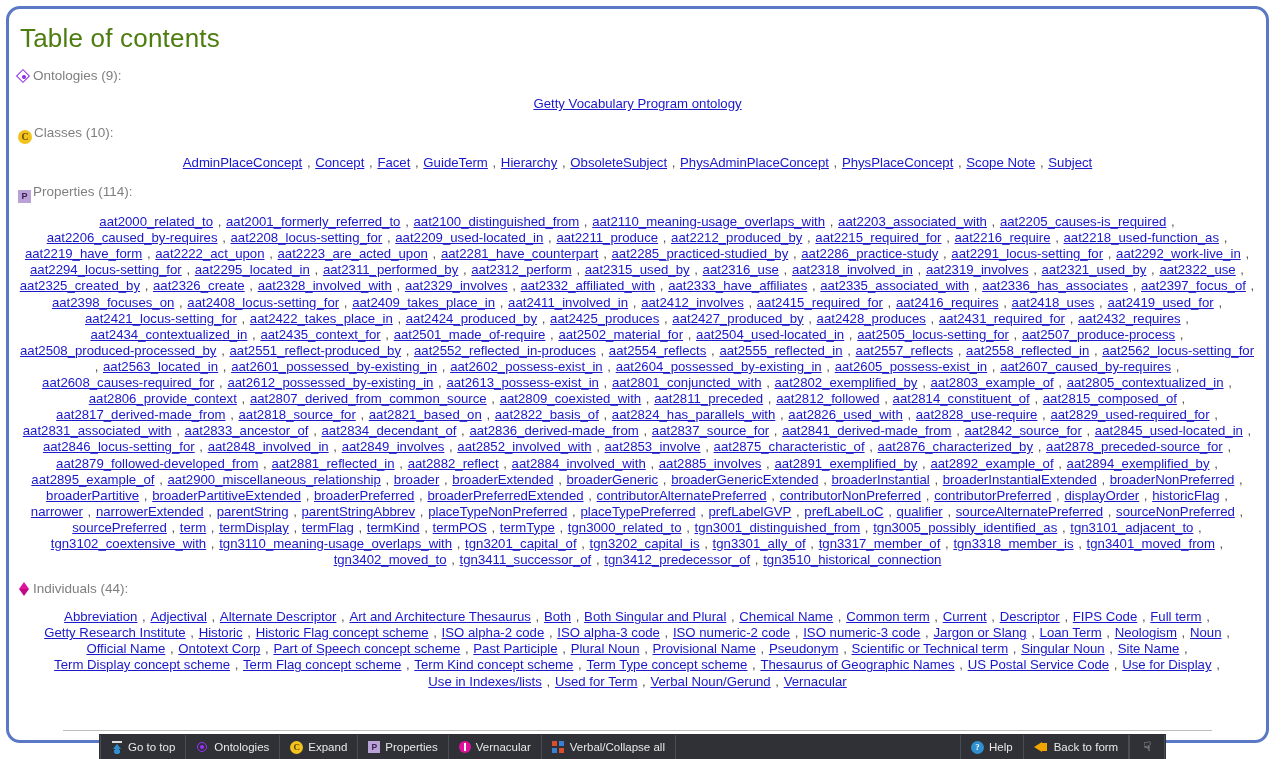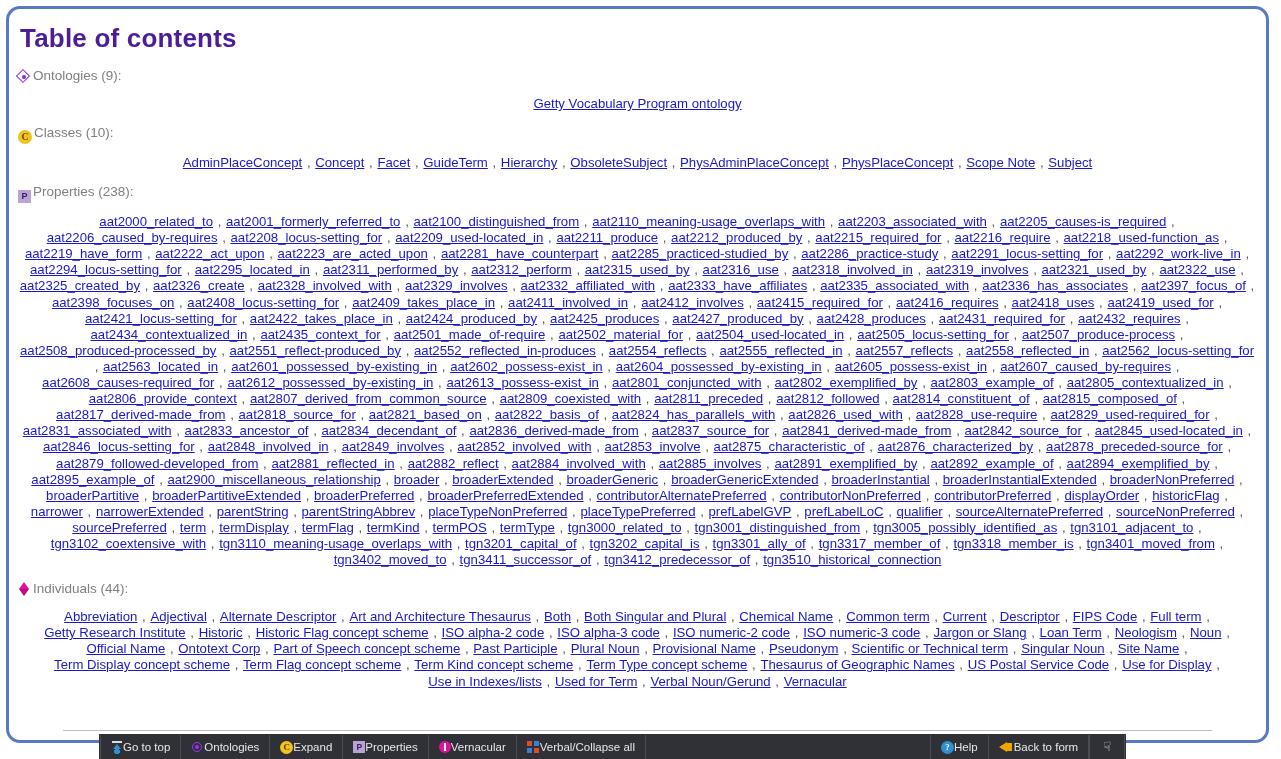--- a/index.html
+++ b/index.html
@@ -27,22 +27,22 @@
     overflow: hidden;
   }
   .content {
     position: absolute;
     left: 9px;
     top: 6px;
     right: 9px;
   }
   .toc-title {
     font-size: 26px;
-    color: #4c1d95;
-    font-weight: bold;
+    color: #4d7c0f;
+    font-weight: normal;
     margin: 6px 0 0 0;
     padding: 0 0 0 2px;
     letter-spacing: 0.2px;
     line-height: 34px;
   }
   .section-header {
     display: block;
     margin-top: 13px;
     font-size: 13.5px;
     color: #7f7f7f;
@@ -163,20 +163,21 @@
     background: #2f3137;
     display: flex;
     align-items: stretch;
     box-shadow: 0 0 0 1px #2f3137;
     z-index: 20;
   }
   .tb-group { display: flex; align-items: stretch; }
   .tb-btn {
     display: flex;
     align-items: center;
+    gap: 5px;
     padding: 0 10px;
     color: #e8e8e8;
     font-size: 11.5px;
     border-right: 1px solid #4a4d55;
     white-space: nowrap;
     cursor: pointer;
   }
   .tb-btn:first-child { border-left: 1px solid #4a4d55; }
   .tb-spacer {
     width: 284px;
@@ -293,21 +294,21 @@
     <div class="single-link entity-list">
       <a href="#">Getty Vocabulary Program ontology</a>
     </div>
 
     <div class="section-header">
       <span class="ico ico-class">C</span><span class="lbl">Classes (10):</span>
     </div>
     <div class="entity-list"><a href="#">AdminPlaceConcept</a><span class="sep"> , </span><a href="#">Concept</a><span class="sep"> , </span><a href="#">Facet</a><span class="sep"> , </span><a href="#">GuideTerm</a><span class="sep"> , </span><a href="#">Hierarchy</a><span class="sep"> , </span><a href="#">ObsoleteSubject</a><span class="sep"> , </span><a href="#">PhysAdminPlaceConcept</a><span class="sep"> , </span><a href="#">PhysPlaceConcept</a><span class="sep"> , </span><a href="#">Scope Note</a><span class="sep"> , </span><a href="#">Subject</a></div>
 
     <div class="section-header">
-      <span class="ico ico-prop">P</span><span class="lbl">Properties (238):</span>
+      <span class="ico ico-prop">P</span><span class="lbl">Properties (114):</span>
     </div>
     <div class="entity-list"><a href="#">aat2000_related_to</a><span class="sep"> , </span><a href="#">aat2001_formerly_referred_to</a><span class="sep"> , </span><a href="#">aat2100_distinguished_from</a><span class="sep"> , </span><a href="#">aat2110_meaning-usage_overlaps_with</a><span class="sep"> , </span><a href="#">aat2203_associated_with</a><span class="sep"> , </span><a href="#">aat2205_causes-is_required</a><span class="sep"> , </span><a href="#">aat2206_caused_by-requires</a><span class="sep"> , </span><a href="#">aat2208_locus-setting_for</a><span class="sep"> , </span><a href="#">aat2209_used-located_in</a><span class="sep"> , </span><a href="#">aat2211_produce</a><span class="sep"> , </span><a href="#">aat2212_produced_by</a><span class="sep"> , </span><a href="#">aat2215_required_for</a><span class="sep"> , </span><a href="#">aat2216_require</a><span class="sep"> , </span><a href="#">aat2218_used-function_as</a><span class="sep"> , </span><a href="#">aat2219_have_form</a><span class="sep"> , </span><a href="#">aat2222_act_upon</a><span class="sep"> , </span><a href="#">aat2223_are_acted_upon</a><span class="sep"> , </span><a href="#">aat2281_have_counterpart</a><span class="sep"> , </span><a href="#">aat2285_practiced-studied_by</a><span class="sep"> , </span><a href="#">aat2286_practice-study</a><span class="sep"> , </span><a href="#">aat2291_locus-setting_for</a><span class="sep"> , </span><a href="#">aat2292_work-live_in</a><span class="sep"> , </span><a href="#">aat2294_locus-setting_for</a><span class="sep"> , </span><a href="#">aat2295_located_in</a><span class="sep"> , </span><a href="#">aat2311_performed_by</a><span class="sep"> , </span><a href="#">aat2312_perform</a><span class="sep"> , </span><a href="#">aat2315_used_by</a><span class="sep"> , </span><a href="#">aat2316_use</a><span class="sep"> , </span><a href="#">aat2318_involved_in</a><span class="sep"> , </span><a href="#">aat2319_involves</a><span class="sep"> , </span><a href="#">aat2321_used_by</a><span class="sep"> , </span><a href="#">aat2322_use</a><span class="sep"> , </span><a href="#">aat2325_created_by</a><span class="sep"> , </span><a href="#">aat2326_create</a><span class="sep"> , </span><a href="#">aat2328_involved_with</a><span class="sep"> , </span><a href="#">aat2329_involves</a><span class="sep"> , </span><a href="#">aat2332_affiliated_with</a><span class="sep"> , </span><a href="#">aat2333_have_affiliates</a><span class="sep"> , </span><a href="#">aat2335_associated_with</a><span class="sep"> , </span><a href="#">aat2336_has_associates</a><span class="sep"> , </span><a href="#">aat2397_focus_of</a><span class="sep"> , </span><a href="#">aat2398_focuses_on</a><span class="sep"> , </span><a href="#">aat2408_locus-setting_for</a><span class="sep"> , </span><a href="#">aat2409_takes_place_in</a><span class="sep"> , </span><a href="#">aat2411_involved_in</a><span class="sep"> , </span><a href="#">aat2412_involves</a><span class="sep"> , </span><a href="#">aat2415_required_for</a><span class="sep"> , </span><a href="#">aat2416_requires</a><span class="sep"> , </span><a href="#">aat2418_uses</a><span class="sep"> , </span><a href="#">aat2419_used_for</a><span class="sep"> , </span><a href="#">aat2421_locus-setting_for</a><span class="sep"> , </span><a href="#">aat2422_takes_place_in</a><span class="sep"> , </span><a href="#">aat2424_produced_by</a><span class="sep"> , </span><a href="#">aat2425_produces</a><span class="sep"> , </span><a href="#">aat2427_produced_by</a><span class="sep"> , </span><a href="#">aat2428_produces</a><span class="sep"> , </span><a href="#">aat2431_required_for</a><span class="sep"> , </span><a href="#">aat2432_requires</a><span class="sep"> , </span><a href="#">aat2434_contextualized_in</a><span class="sep"> , </span><a href="#">aat2435_context_for</a><span class="sep"> , </span><a href="#">aat2501_made_of-require</a><span class="sep"> , </span><a href="#">aat2502_material_for</a><span class="sep"> , </span><a href="#">aat2504_used-located_in</a><span class="sep"> , </span><a href="#">aat2505_locus-setting_for</a><span class="sep"> , </span><a href="#">aat2507_produce-process</a><span class="sep"> , </span><a href="#">aat2508_produced-processed_by</a><span class="sep"> , </span><a href="#">aat2551_reflect-produced_by</a><span class="sep"> , </span><a href="#">aat2552_reflected_in-produces</a><span class="sep"> , </span><a href="#">aat2554_reflects</a><span class="sep"> , </span><a href="#">aat2555_reflected_in</a><span class="sep"> , </span><a href="#">aat2557_reflects</a><span class="sep"> , </span><a href="#">aat2558_reflected_in</a><span class="sep"> , </span><a href="#">aat2562_locus-setting_for</a><span class="sep"> , </span><a href="#">aat2563_located_in</a><span class="sep"> , </span><a href="#">aat2601_possessed_by-existing_in</a><span class="sep"> , </span><a href="#">aat2602_possess-exist_in</a><span class="sep"> , </span><a href="#">aat2604_possessed_by-existing_in</a><span class="sep"> , </span><a href="#">aat2605_possess-exist_in</a><span class="sep"> , </span><a href="#">aat2607_caused_by-requires</a><span class="sep"> , </span><a href="#">aat2608_causes-required_for</a><span class="sep"> , </span><a href="#">aat2612_possessed_by-existing_in</a><span class="sep"> , </span><a href="#">aat2613_possess-exist_in</a><span class="sep"> , </span><a href="#">aat2801_conjuncted_with</a><span class="sep"> , </span><a href="#">aat2802_exemplified_by</a><span class="sep"> , </span><a href="#">aat2803_example_of</a><span class="sep"> , </span><a href="#">aat2805_contextualized_in</a><span class="sep"> , </span><a href="#">aat2806_provide_context</a><span class="sep"> , </span><a href="#">aat2807_derived_from_common_source</a><span class="sep"> , </span><a href="#">aat2809_coexisted_with</a><span class="sep"> , </span><a href="#">aat2811_preceded</a><span class="sep"> , </span><a href="#">aat2812_followed</a><span class="sep"> , </span><a href="#">aat2814_constituent_of</a><span class="sep"> , </span><a href="#">aat2815_composed_of</a><span class="sep"> , </span><a href="#">aat2817_derived-made_from</a><span class="sep"> , </span><a href="#">aat2818_source_for</a><span class="sep"> , </span><a href="#">aat2821_based_on</a><span class="sep"> , </span><a href="#">aat2822_basis_of</a><span class="sep"> , </span><a href="#">aat2824_has_parallels_with</a><span class="sep"> , </span><a href="#">aat2826_used_with</a><span class="sep"> , </span><a href="#">aat2828_use-require</a><span class="sep"> , </span><a href="#">aat2829_used-required_for</a><span class="sep"> , </span><a href="#">aat2831_associated_with</a><span class="sep"> , </span><a href="#">aat2833_ancestor_of</a><span class="sep"> , </span><a href="#">aat2834_decendant_of</a><span class="sep"> , </span><a href="#">aat2836_derived-made_from</a><span class="sep"> , </span><a href="#">aat2837_source_for</a><span class="sep"> , </span><a href="#">aat2841_derived-made_from</a><span class="sep"> , </span><a href="#">aat2842_source_for</a><span class="sep"> , </span><a href="#">aat2845_used-located_in</a><span class="sep"> , </span><a href="#">aat2846_locus-setting_for</a><span class="sep"> , </span><a href="#">aat2848_involved_in</a><span class="sep"> , </span><a href="#">aat2849_involves</a><span class="sep"> , </span><a href="#">aat2852_involved_with</a><span class="sep"> , </span><a href="#">aat2853_involve</a><span class="sep"> , </span><a href="#">aat2875_characteristic_of</a><span class="sep"> , </span><a href="#">aat2876_characterized_by</a><span class="sep"> , </span><a href="#">aat2878_preceded-source_for</a><span class="sep"> , </span><a href="#">aat2879_followed-developed_from</a><span class="sep"> , </span><a href="#">aat2881_reflected_in</a><span class="sep"> , </span><a href="#">aat2882_reflect</a><span class="sep"> , </span><a href="#">aat2884_involved_with</a><span class="sep"> , </span><a href="#">aat2885_involves</a><span class="sep"> , </span><a href="#">aat2891_exemplified_by</a><span class="sep"> , </span><a href="#">aat2892_example_of</a><span class="sep"> , </span><a href="#">aat2894_exemplified_by</a><span class="sep"> , </span><a href="#">aat2895_example_of</a><span class="sep"> , </span><a href="#">aat2900_miscellaneous_relationship</a><span class="sep"> , </span><a href="#">broader</a><span class="sep"> , </span><a href="#">broaderExtended</a><span class="sep"> , </span><a href="#">broaderGeneric</a><span class="sep"> , </span><a href="#">broaderGenericExtended</a><span class="sep"> , </span><a href="#">broaderInstantial</a><span class="sep"> , </span><a href="#">broaderInstantialExtended</a><span class="sep"> , </span><a href="#">broaderNonPreferred</a><span class="sep"> , </span><a href="#">broaderPartitive</a><span class="sep"> , </span><a href="#">broaderPartitiveExtended</a><span class="sep"> , </span><a href="#">broaderPreferred</a><span class="sep"> , </span><a href="#">broaderPreferredExtended</a><span class="sep"> , </span><a href="#">contributorAlternatePreferred</a><span class="sep"> , </span><a href="#">contributorNonPreferred</a><span class="sep"> , </span><a href="#">contributorPreferred</a><span class="sep"> , </span><a href="#">displayOrder</a><span class="sep"> , </span><a href="#">historicFlag</a><span class="sep"> , </span><a href="#">narrower</a><span class="sep"> , </span><a href="#">narrowerExtended</a><span class="sep"> , </span><a href="#">parentString</a><span class="sep"> , </span><a href="#">parentStringAbbrev</a><span class="sep"> , </span><a href="#">placeTypeNonPreferred</a><span class="sep"> , </span><a href="#">placeTypePreferred</a><span class="sep"> , </span><a href="#">prefLabelGVP</a><span class="sep"> , </span><a href="#">prefLabelLoC</a><span class="sep"> , </span><a href="#">qualifier</a><span class="sep"> , </span><a href="#">sourceAlternatePreferred</a><span class="sep"> , </span><a href="#">sourceNonPreferred</a><span class="sep"> , </span><a href="#">sourcePreferred</a><span class="sep"> , </span><a href="#">term</a><span class="sep"> , </span><a href="#">termDisplay</a><span class="sep"> , </span><a href="#">termFlag</a><span class="sep"> , </span><a href="#">termKind</a><span class="sep"> , </span><a href="#">termPOS</a><span class="sep"> , </span><a href="#">termType</a><span class="sep"> , </span><a href="#">tgn3000_related_to</a><span class="sep"> , </span><a href="#">tgn3001_distinguished_from</a><span class="sep"> , </span><a href="#">tgn3005_possibly_identified_as</a><span class="sep"> , </span><a href="#">tgn3101_adjacent_to</a><span class="sep"> , </span><a href="#">tgn3102_coextensive_with</a><span class="sep"> , </span><a href="#">tgn3110_meaning-usage_overlaps_with</a><span class="sep"> , </span><a href="#">tgn3201_capital_of</a><span class="sep"> , </span><a href="#">tgn3202_capital_is</a><span class="sep"> , </span><a href="#">tgn3301_ally_of</a><span class="sep"> , </span><a href="#">tgn3317_member_of</a><span class="sep"> , </span><a href="#">tgn3318_member_is</a><span class="sep"> , </span><a href="#">tgn3401_moved_from</a><span class="sep"> , </span><a href="#">tgn3402_moved_to</a><span class="sep"> , </span><a href="#">tgn3411_successor_of</a><span class="sep"> , </span><a href="#">tgn3412_predecessor_of</a><span class="sep"> , </span><a href="#">tgn3510_historical_connection</a></div>
 
     <div class="section-header">
       <span class="ico ico-individual"></span><span class="lbl">Individuals (44):</span>
     </div>
     <div class="entity-list"><a href="#">Abbreviation</a><span class="sep"> , </span><a href="#">Adjectival</a><span class="sep"> , </span><a href="#">Alternate Descriptor</a><span class="sep"> , </span><a href="#">Art and Architecture Thesaurus</a><span class="sep"> , </span><a href="#">Both</a><span class="sep"> , </span><a href="#">Both Singular and Plural</a><span class="sep"> , </span><a href="#">Chemical Name</a><span class="sep"> , </span><a href="#">Common term</a><span class="sep"> , </span><a href="#">Current</a><span class="sep"> , </span><a href="#">Descriptor</a><span class="sep"> , </span><a href="#">FIPS Code</a><span class="sep"> , </span><a href="#">Full term</a><span class="sep"> , </span><a href="#">Getty Research Institute</a><span class="sep"> , </span><a href="#">Historic</a><span class="sep"> , </span><a href="#">Historic Flag concept scheme</a><span class="sep"> , </span><a href="#">ISO alpha-2 code</a><span class="sep"> , </span><a href="#">ISO alpha-3 code</a><span class="sep"> , </span><a href="#">ISO numeric-2 code</a><span class="sep"> , </span><a href="#">ISO numeric-3 code</a><span class="sep"> , </span><a href="#">Jargon or Slang</a><span class="sep"> , </span><a href="#">Loan Term</a><span class="sep"> , </span><a href="#">Neologism</a><span class="sep"> , </span><a href="#">Noun</a><span class="sep"> , </span><a href="#">Official Name</a><span class="sep"> , </span><a href="#">Ontotext Corp</a><span class="sep"> , </span><a href="#">Part of Speech concept scheme</a><span class="sep"> , </span><a href="#">Past Participle</a><span class="sep"> , </span><a href="#">Plural Noun</a><span class="sep"> , </span><a href="#">Provisional Name</a><span class="sep"> , </span><a href="#">Pseudonym</a><span class="sep"> , </span><a href="#">Scientific or Technical term</a><span class="sep"> , </span><a href="#">Singular Noun</a><span class="sep"> , </span><a href="#">Site Name</a><span class="sep"> , </span><a href="#">Term Display concept scheme</a><span class="sep"> , </span><a href="#">Term Flag concept scheme</a><span class="sep"> , </span><a href="#">Term Kind concept scheme</a><span class="sep"> , </span><a href="#">Term Type concept scheme</a><span class="sep"> , </span><a href="#">Thesaurus of Geographic Names</a><span class="sep"> , </span><a href="#">US Postal Service Code</a><span class="sep"> , </span><a href="#">Use for Display</a><span class="sep"> , </span><a href="#">Use in Indexes/lists</a><span class="sep"> , </span><a href="#">Used for Term</a><span class="sep"> , </span><a href="#">Verbal Noun/Gerund</a><span class="sep"> , </span><a href="#">Vernacular</a></div>
 
   </div>
 

